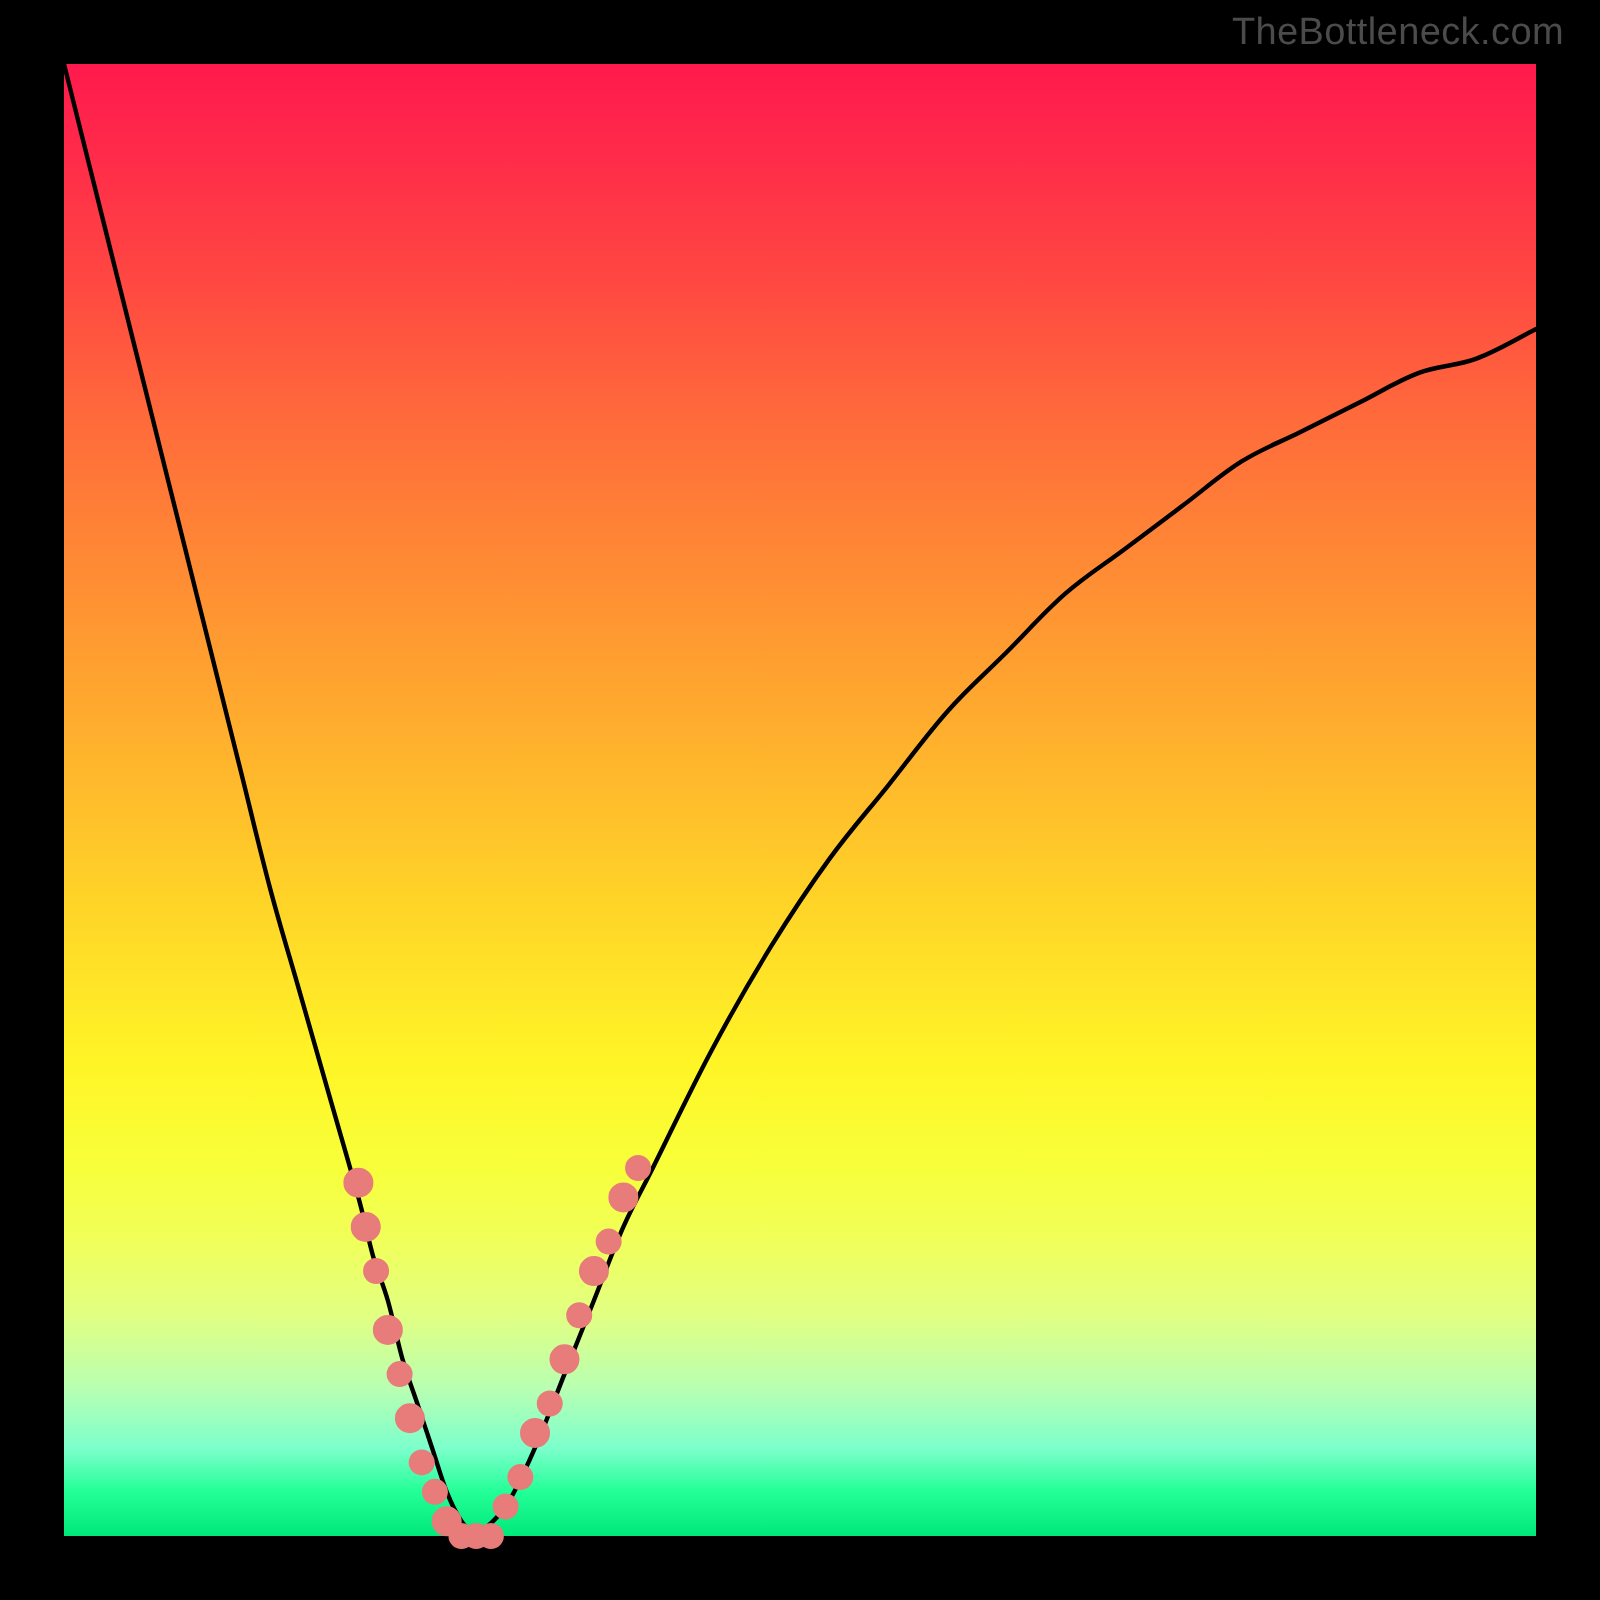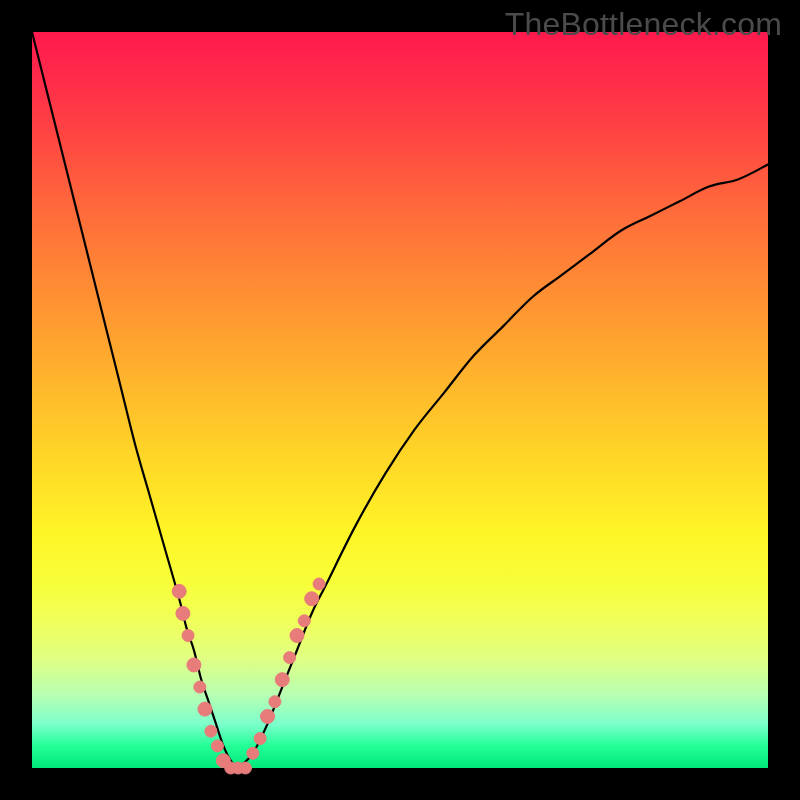--- a/index.html
+++ b/index.html
@@ -37,21 +37,21 @@
       #7dffcc 94%,
       #23ff97 97%,
       #00e87a 100%
     );
   }
   .watermark {
     position: absolute;
     top: 6px;
     right: 18px;
     font-family: Arial, Helvetica, sans-serif;
-    font-size: 32px;
+    font-size: 19px;
     font-weight: 500;
     color: #4b4b4b;
     letter-spacing: 0.2px;
     pointer-events: none;
   }
   svg.curves {
     position: absolute;
     left: 0;
     top: 0;
     width: 800px;

